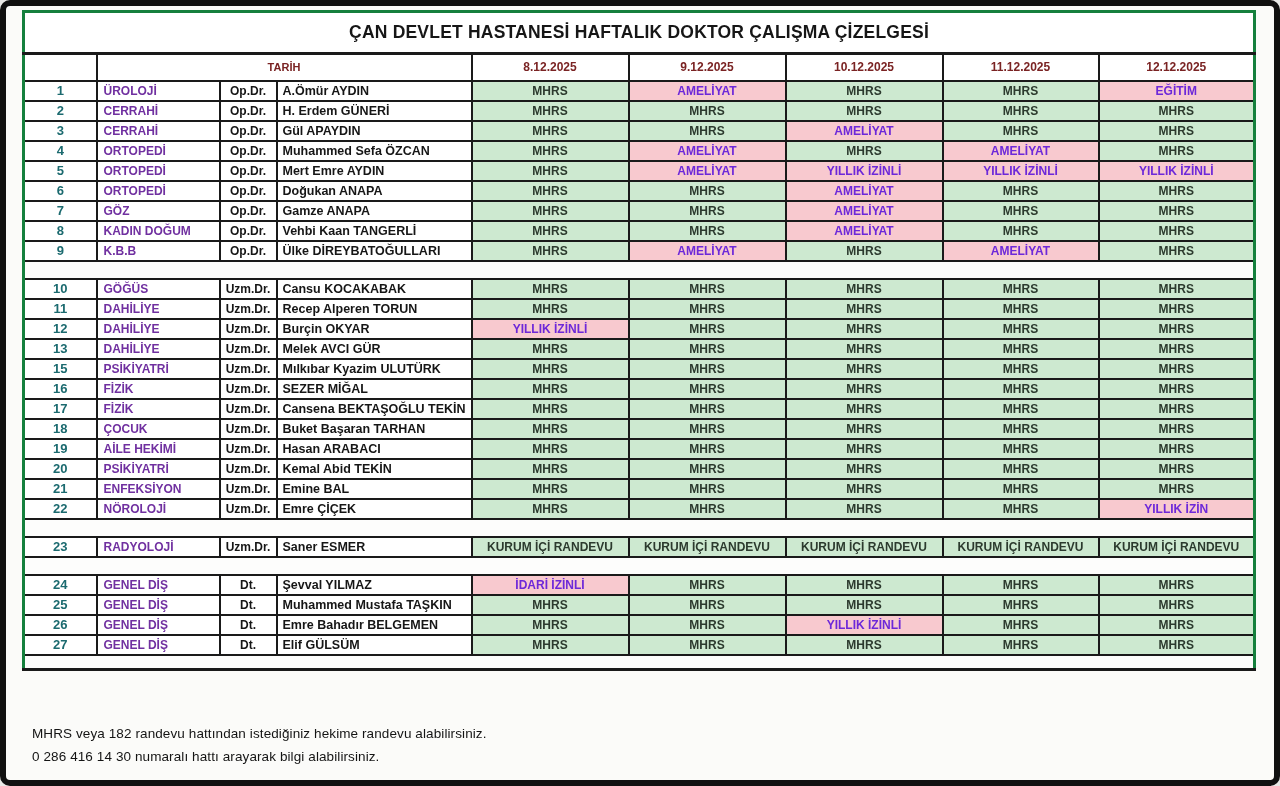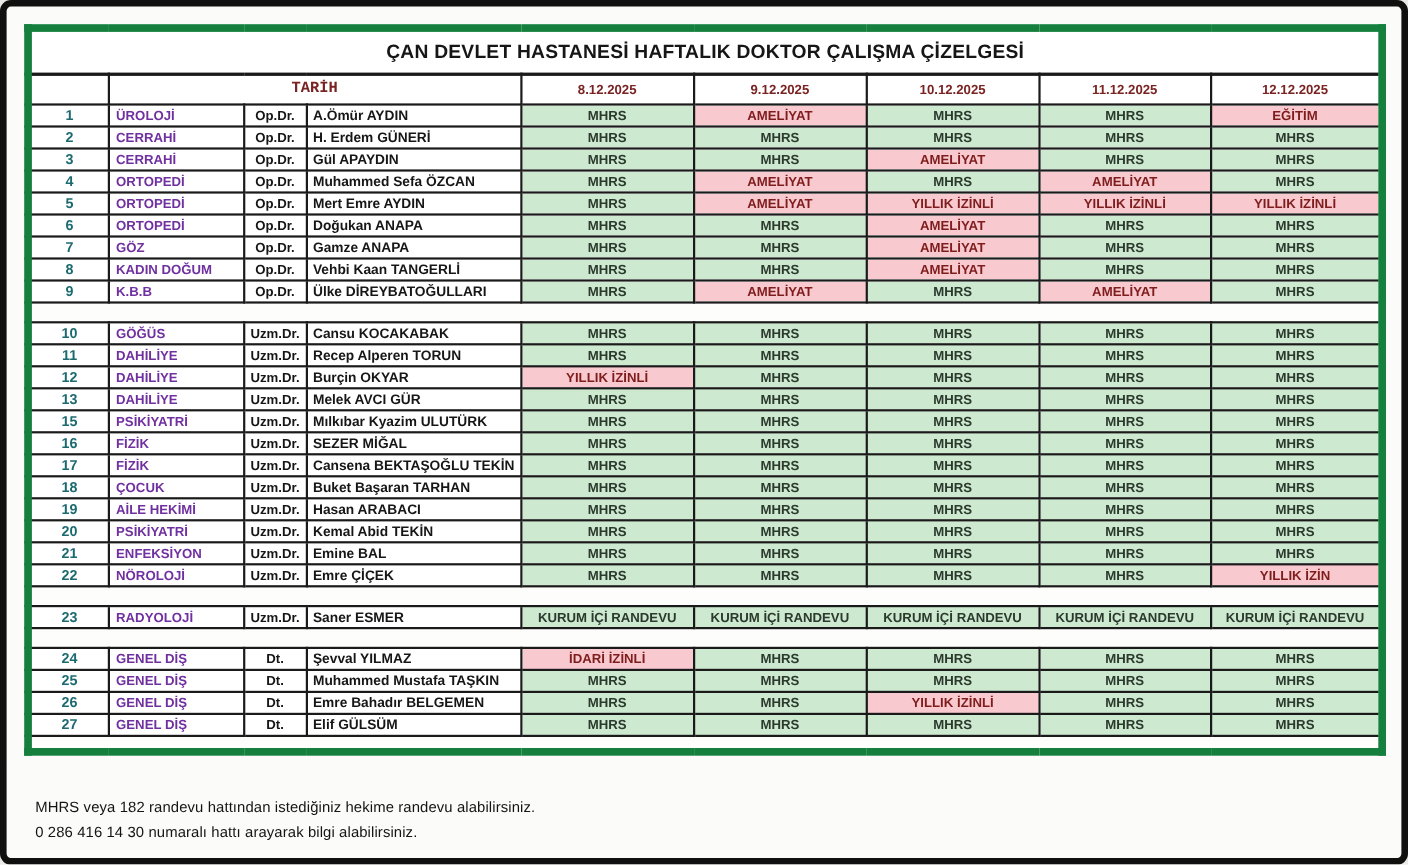--- a/index.html
+++ b/index.html
@@ -10,52 +10,52 @@
     position:relative;
   }
   .page {
     position:absolute; inset:0;
     background:#fbfbf9;
     border:6px solid #101010;
     border-radius:10px;
     overflow:hidden;
   }
   table.sched {
-    position:absolute; left:16px; top:16px;
+    position:absolute; left:16px; top:4px;
     width:1231px; table-layout:fixed;
     border-collapse:collapse;
-    border:7px solid #15803d;
+    border:3px solid #15803d;
     background:#fff;
   }
   td, th {
     border:2px solid var(--border);
     font-weight:bold;
     overflow:hidden; white-space:nowrap;
     color:#161616;
     padding:0 2px;
   }
   tr.title-row td {
     height:42px; text-align:center;
     font-size:17.5px; letter-spacing:.2px;
     border-bottom-width:3px;
   }
   tr.date-row td { height:27px; text-align:center; }
-  td.tarih { color:var(--maroon); font-size:14px;font-family:Liberation Mono, monospace; }
+  td.tarih { color:var(--maroon); font-size:11px; }
   td.date-cell { color:var(--maroon); font-size:12px; }
   tr.day-row td { height:25px; text-align:center; font-size:14px; }
   td.day-cell { color:var(--navy); font-size:13.5px; }
   td.num-head { color:var(--teal); font-size:13.5px; }
   td.branch-head { color:var(--purple); }
   tbody td { height:20px; font-size:12px; }
   td.num { color:var(--teal); text-align:center; font-size:13px; }
   td.branch { color:var(--purple); text-align:left; padding-left:6px; }
   td.unvan { text-align:center; }
   td.doctor { text-align:left; padding-left:5px; font-size:12.5px; }
   td.cell-ok  { background:var(--green); text-align:center; color:#2c3a2e; }
-  td.cell-off { background:var(--pink);  text-align:center; color:#7f1d1d; }
+  td.cell-off { background:var(--pink);  text-align:center; color:#6d28d9; }
   tr.gap-row td { height:18px; background:#fdfdfc; }
   tr.strip-row td { height:15px; background:#fdfdfc; border-bottom-width:3px; }
   .footer {
     position:absolute; left:26px; top:716px; width:1200px;
   }
   .footer p {
     font-size:13.5px; font-weight:normal; color:#141414;
     line-height:23px; letter-spacing:.1px;
   }
 </style>

